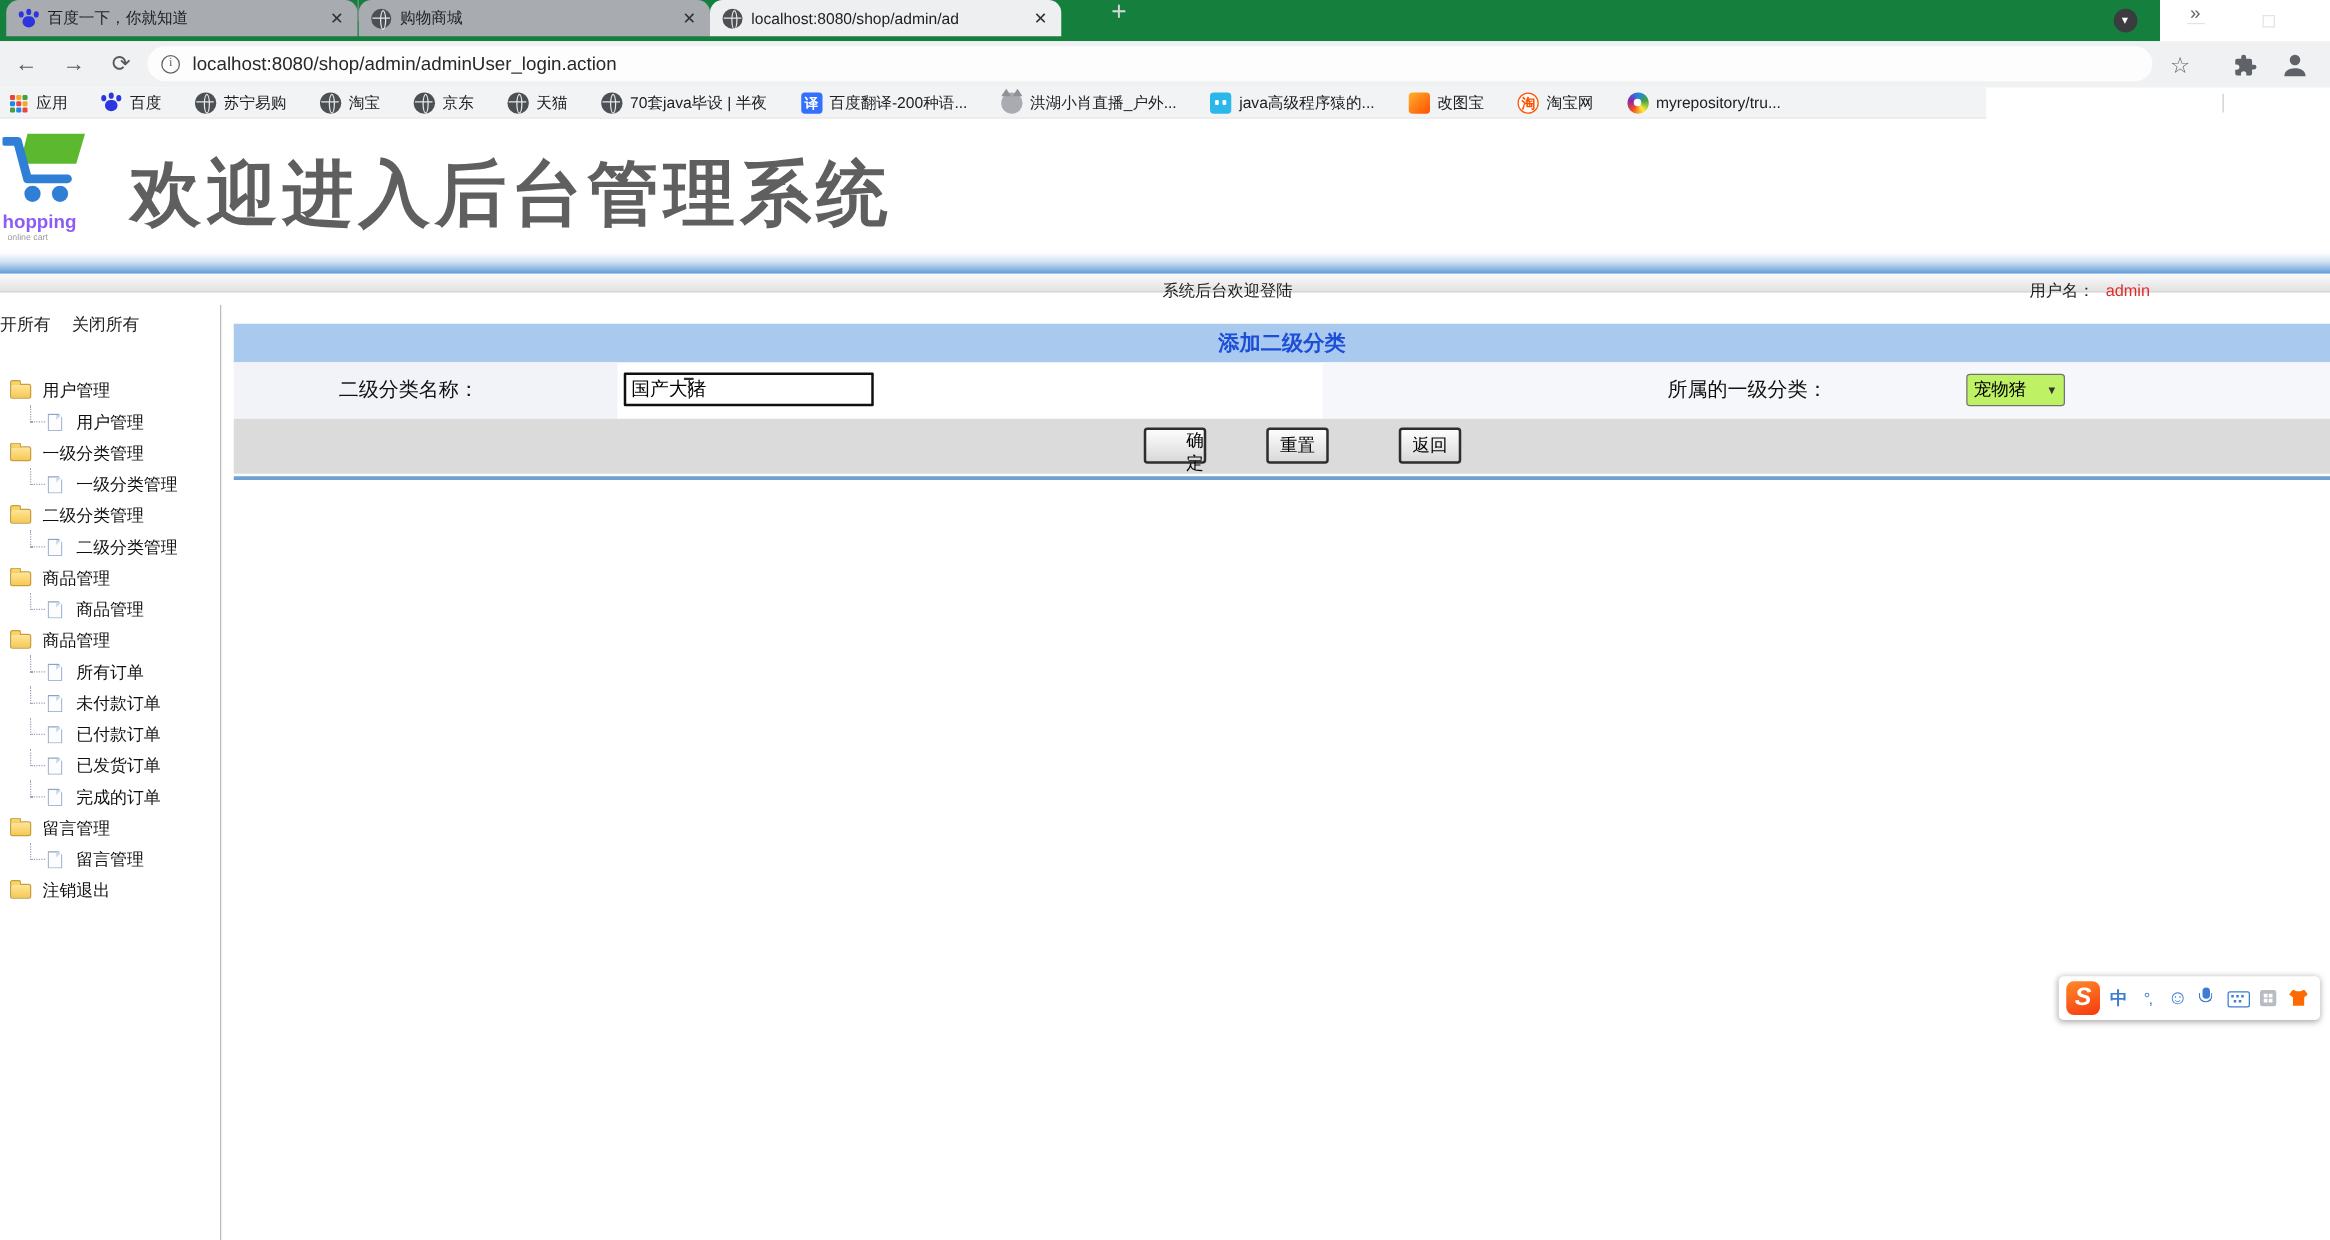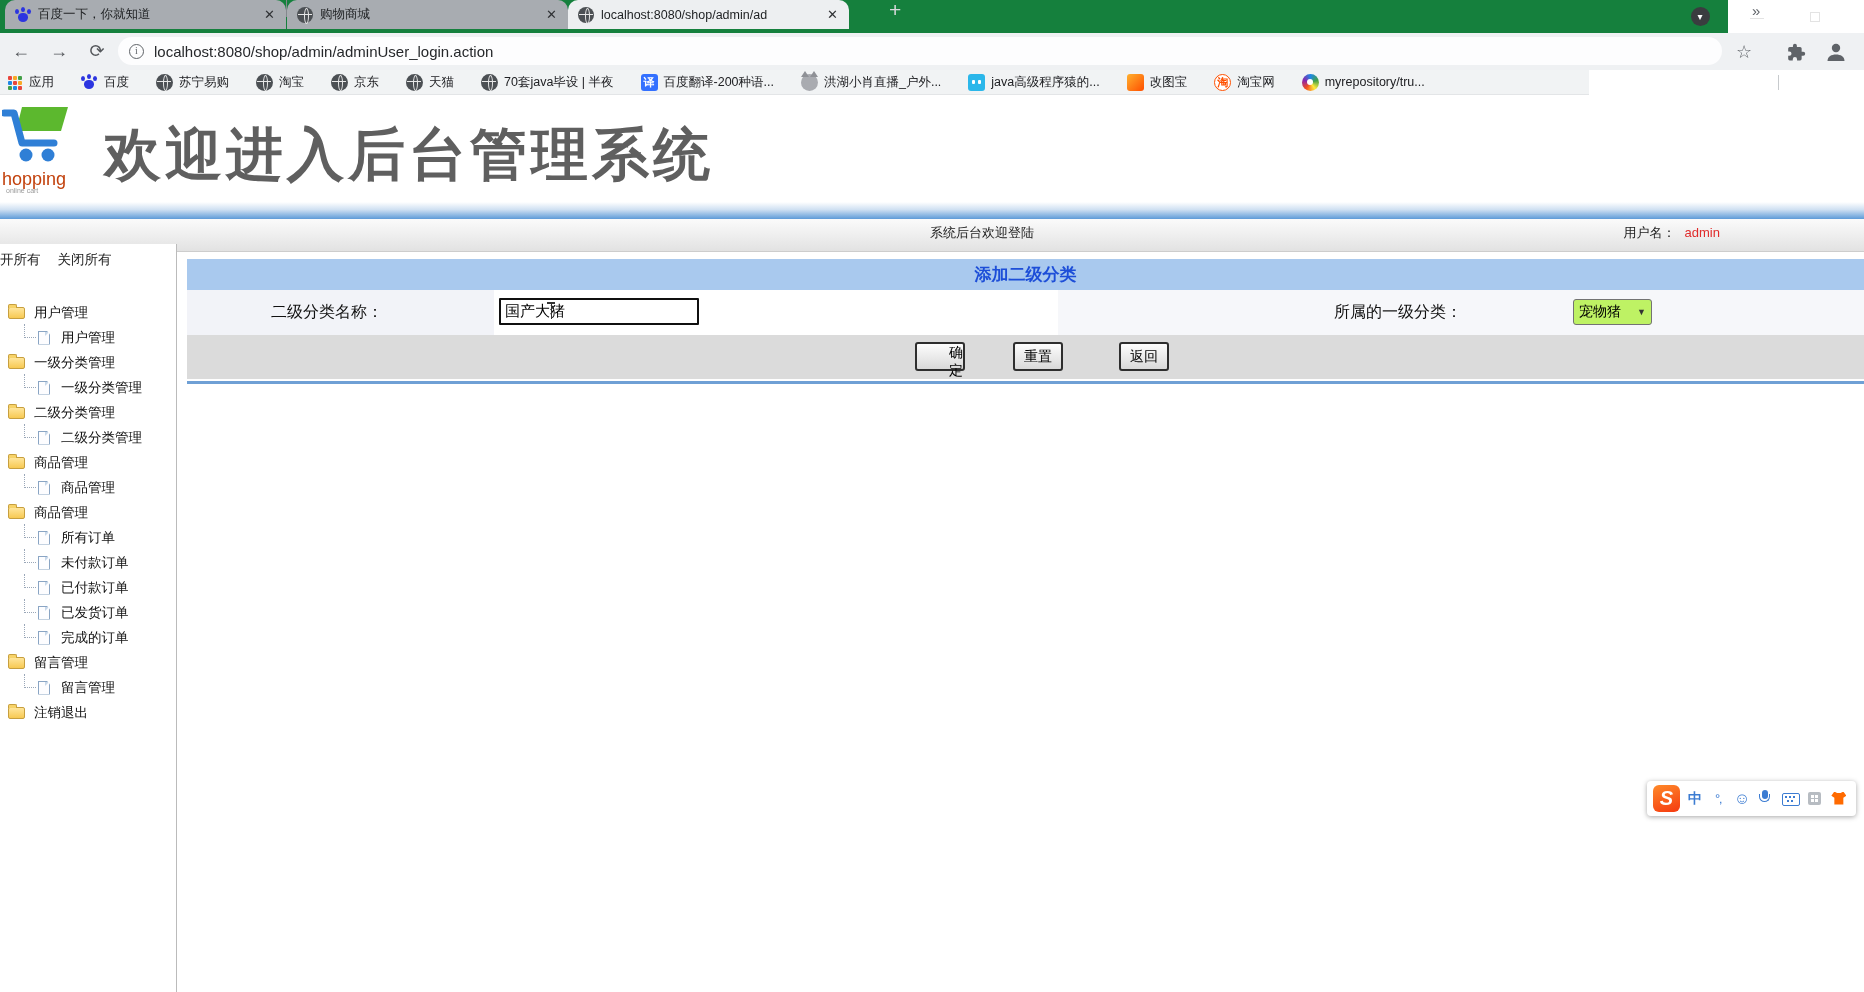--- a/index.html
+++ b/index.html
@@ -82,28 +82,28 @@
   .reading { position:absolute; left:1789px; top:0; height:25px; width:75px; overflow:hidden;
     display:flex; align-items:center; font-size:12.5px; color:#202124; }
   .rl-ic { width:14px; height:13px; border:1.5px solid #5f6368; border-radius:2px; margin-right:5px;
     position:relative; flex:none; }
   .rl-ic::before { content:""; position:absolute; left:1.5px; top:2px; width:7px; height:1.5px;
     background:#5f6368; box-shadow:0 3px #5f6368, 0 6px #5f6368; }
 
   
   .site-header { position:absolute; left:0; top:95px; width:1864px; height:107px; background:#fff; }
   .logo { position:absolute; left:2px; top:8px; width:90px; }
-  .logo-word { position:absolute; left:0; top:66px; font-size:18px; font-weight:normal; color:#c2410c; }
+  .logo-word { position:absolute; left:0; top:66px; font-size:15px; font-weight:bold; color:#8b5cf6; }
   .logo-sub { position:absolute; left:4px; top:84px; font-size:7px; color:#9a9a9a; }
   .site-title { position:absolute; left:104px; top:22px; font-size:57px; font-weight:bold;
     color:#5f5f5f; letter-spacing:4px; }
 
   .blue-strip { position:absolute; left:0; top:202px; width:1864px; height:17px;
     background:linear-gradient(180deg,#ffffff 0%,#cfe0f2 45%,#5e9bd8 100%); }
-  .welcome-bar { position:absolute; left:0; top:219px; width:1864px; height:33px;
+  .welcome-bar { position:absolute; left:0; top:219px; width:1864px; height:15px;
     background:linear-gradient(#fbfbfb,#e2e2e2); border-bottom:1px solid #cdcdcd; font-size:13px; color:#1c1c1c; }
   .welcome-text { position:absolute; left:930px; top:5px; }
   .user-box { position:absolute; right:144px; top:5px; }
   .user-name { color:#e02b2b; margin-left:9px; }
 
   
   .sidebar { position:absolute; left:0; top:244px; width:177px; height:748px; background:#fff;
     border-right:1px solid #bbb; }
   .tree-controls { position:absolute; left:0; top:7px; font-size:13.5px; color:#222; display:flex; gap:17px; }
   .tree { position:absolute; left:0; top:56px; right:0; }

